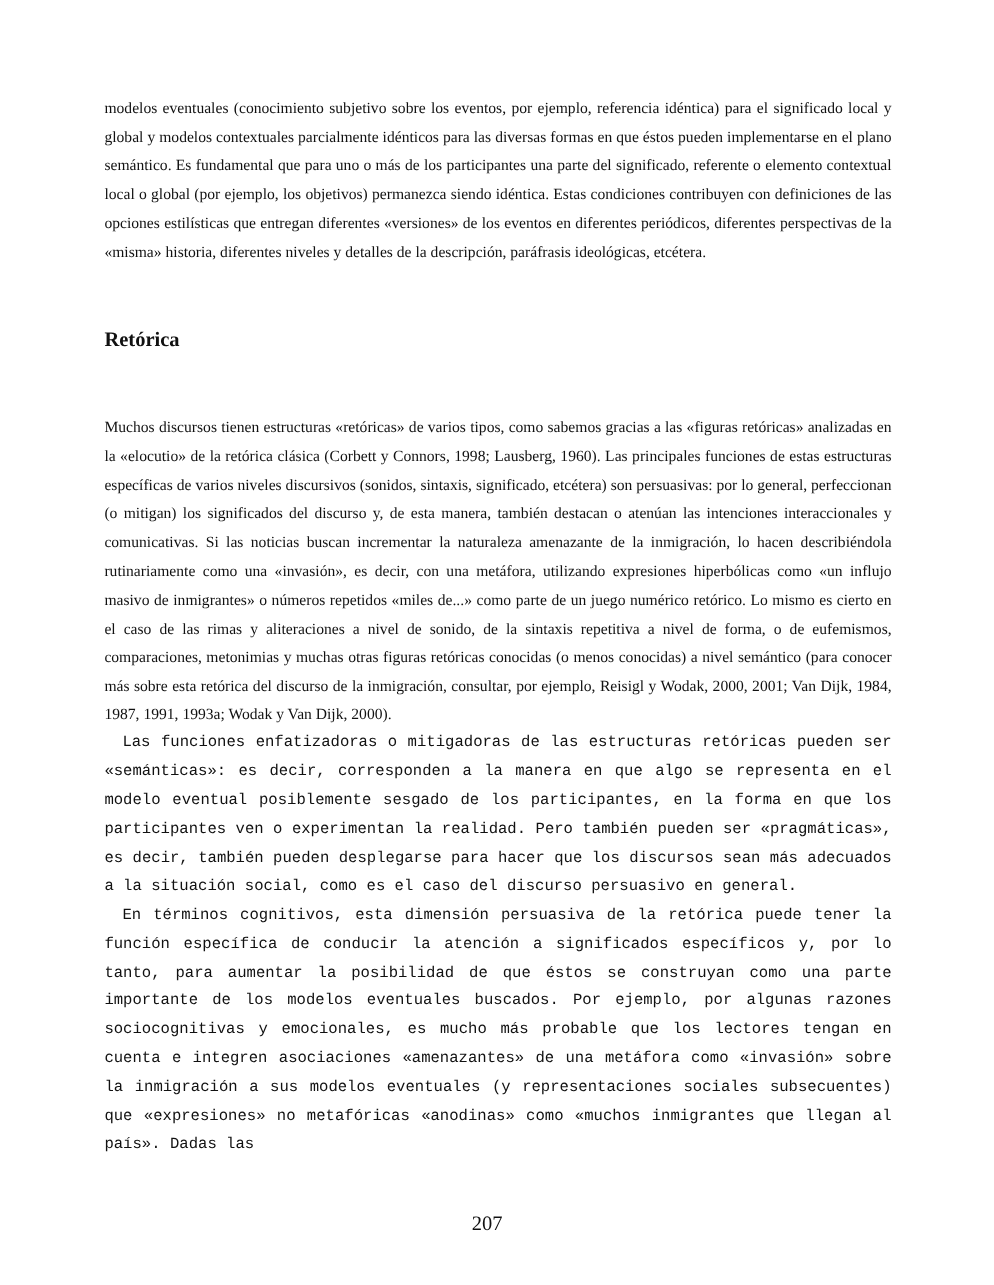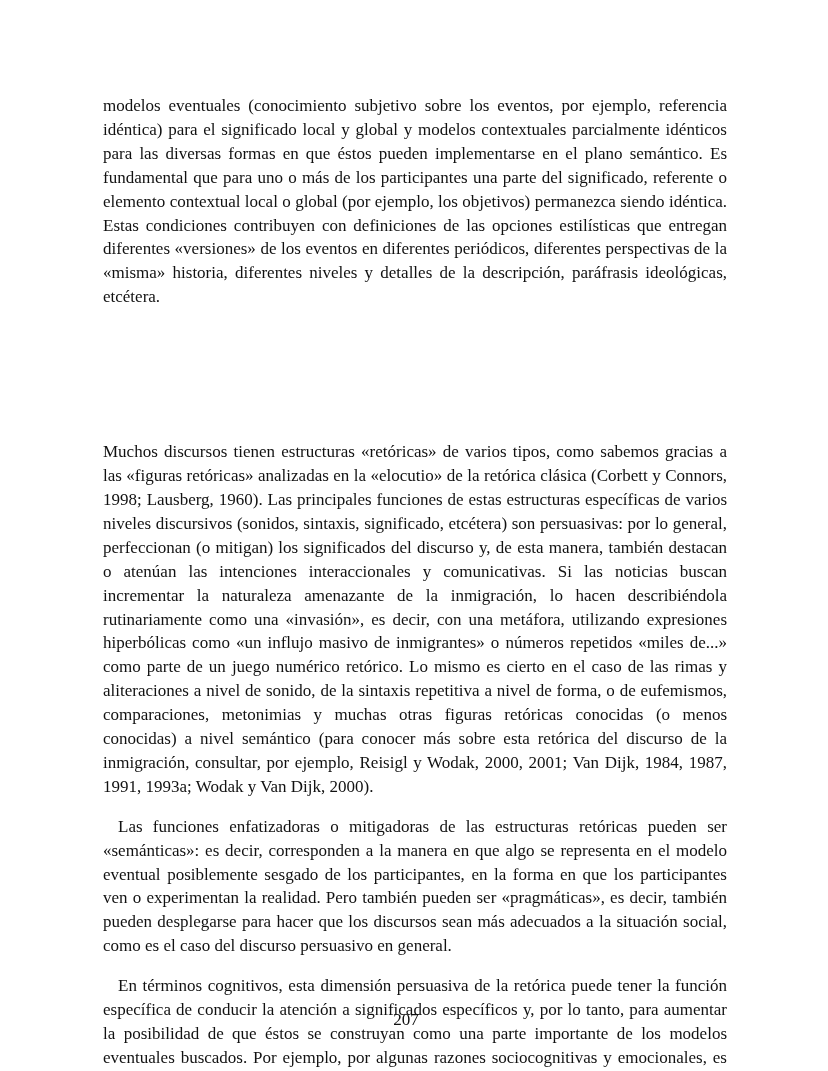--- a/index.html
+++ b/index.html
@@ -24,37 +24,38 @@
   }
 
   .text-column {
     position: absolute;
     left: 87px;
     top: 78px;
     width: 656px;
   }
 
   .body-paragraph {
-    margin: 16px;
-    font-size: 17px;
+    margin: 0;
+    font-size: 13px;
     line-height: 23.9px;
     text-align: justify;
     text-justify: inter-word;
     hyphens: none;
     color: #111111;
   }
 
   
   .body-paragraph.flush {
     text-indent: 0;
   }
 
   
   .body-paragraph.indented {
     text-indent: 15px;
+    font-family: Liberation Mono, monospace;
   }
 
   .section-heading {
     margin: 0;
     font-size: 17.1px;
     line-height: 23.9px;
     font-weight: bold;
     text-align: left;
     color: #111111;
   }
@@ -85,20 +86,21 @@
 <body>
 
 <div class="page">
 
   <div class="text-column">
 
     <p class="body-paragraph flush">modelos eventuales (conocimiento subjetivo sobre los eventos, por ejemplo, referencia idéntica) para el significado local y global y modelos contextuales parcialmente idénticos para las diversas formas en que éstos pueden implementarse en el plano semántico. Es fundamental que para uno o más de los participantes una parte del significado, referente o elemento contextual local o global (por ejemplo, los objetivos) permanezca siendo idéntica. Estas condiciones contribuyen con definiciones de las opciones estilísticas que entregan diferentes «versiones» de los eventos en diferentes periódicos, diferentes perspectivas de la «misma» historia, diferentes niveles y detalles de la descripción, paráfrasis ideológicas, etcétera.</p>
 
     <div class="gap-before-heading"></div>
 
+    <h2 class="section-heading">Retórica</h2>
 
     <div class="gap-after-heading"></div>
 
     <p class="body-paragraph flush"><span>Muchos discursos tienen estructuras «retóricas» de varios tipos, como sabemos gracias a las «figuras retóricas» analizadas en la «</span><span class="italic-term">elocutio</span><span>» de la retórica clásica (Corbett y Connors, 1998; Lausberg, 1960). Las principales funciones de estas estructuras específicas de varios niveles discursivos (sonidos, sintaxis, significado, etcétera) son persuasivas: por lo general, perfeccionan (o mitigan) los significados del discurso y, de esta manera, también destacan o atenúan las intenciones interaccionales y comunicativas. Si las noticias buscan incrementar la naturaleza amenazante de la inmigración, lo hacen describiéndola rutinariamente como una «invasión», es decir, con una metáfora, utilizando expresiones hiperbólicas como «un influjo masivo de inmigrantes» o números repetidos «miles de...» como parte de un juego numérico retórico. Lo mismo es cierto en el caso de las rimas y aliteraciones a nivel de sonido, de la sintaxis repetitiva a nivel de forma, o de eufemismos, comparaciones, metonimias y muchas otras figuras retóricas conocidas (o menos conocidas) a nivel semántico (para conocer más sobre esta retórica del discurso de la inmigración, consultar, por ejemplo, Reisigl y Wodak, 2000, 2001; Van Dijk, 1984, 1987, 1991, 1993a; Wodak y Van Dijk, 2000).</span></p>
 
     <p class="body-paragraph indented">Las funciones enfatizadoras o mitigadoras de las estructuras retóricas pueden ser «semánticas»: es decir, corresponden a la manera en que algo se representa en el modelo eventual posiblemente sesgado de los participantes, en la forma en que los participantes ven o experimentan la realidad. Pero también pueden ser «pragmáticas», es decir, también pueden desplegarse para hacer que los discursos sean más adecuados a la situación social, como es el caso del discurso persuasivo en general.</p>
 
     <p class="body-paragraph indented">En términos cognitivos, esta dimensión persuasiva de la retórica puede tener la función específica de conducir la atención a significados específicos y, por lo tanto, para aumentar la posibilidad de que éstos se construyan como una parte importante de los modelos eventuales buscados. Por ejemplo, por algunas razones sociocognitivas y emocionales, es mucho más probable que los lectores tengan en cuenta e integren asociaciones «amenazantes» de una metáfora como «invasión» sobre la inmigración a sus modelos eventuales (y representaciones sociales subsecuentes) que «expresiones» no metafóricas «anodinas» como «muchos inmigrantes que llegan al país». Dadas las</p>
 
   </div>

